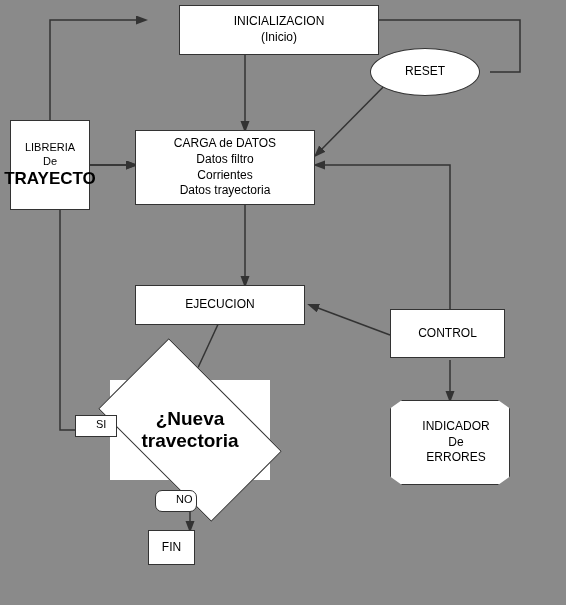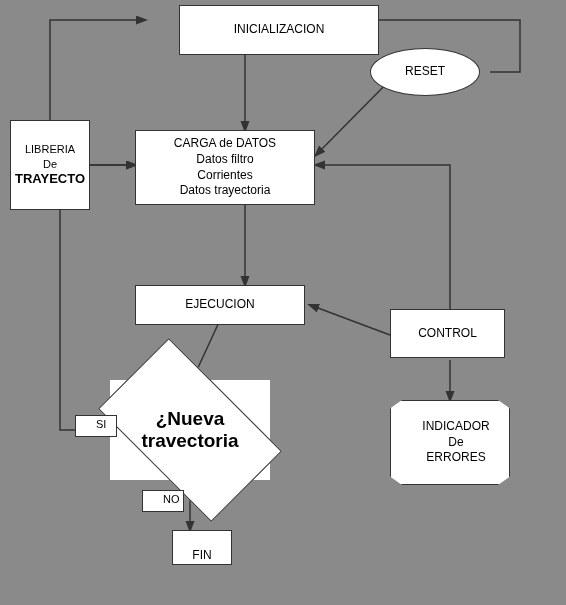--- a/index.html
+++ b/index.html
@@ -120,28 +120,29 @@
 
     <polyline points="490,72 520,72 520,20 345,20" stroke="#333" stroke-width="1.5" fill="none" marker-end="url(#arrow)"></polyline>
 
     <polyline points="450,310 450,165 316,165" stroke="#333" stroke-width="1.5" fill="none" marker-end="url(#arrow)"></polyline>
 
   </svg>
 
   <div class="box box-rect" style="left:145px; top:5px; width:200px; height:50px;margin-left:34px;">
     <div>
       <div style="font-weight:normal;">INICIALIZACION</div>
+      <div>(Inicio)</div>
     </div>
   </div>
 
   <div class="box box-rect" style="left:10px; top:120px; width:80px; height:90px;">
     <div>
       <div style="font-size:11px;">LIBRERIA</div>
       <div style="font-size:11px;">De</div>
-      <div style="font-size:13px; font-weight:bold;text-align:right;">TRAYECTO</div>
+      <div style="font-size:17px; font-weight:bold;text-align:right;">TRAYECTO</div>
     </div>
   </div>
 
   <div class="box box-rect" style="left:135px; top:130px; width:180px; height:75px;">
     <div>
       <div>CARGA de DATOS</div>
       <div>Datos filtro</div>
       <div>Corrientes</div>
       <div>Datos trayectoria</div>
     </div>
@@ -170,25 +171,25 @@
   </div>
 
   <div class="box box-octagon" style="left:390px; top:400px; width:120px; height:85px;">
     <div>
       <div>INDICADOR</div>
       <div>De</div>
       <div>ERRORES</div>
     </div>
   </div>
 
-  <div class="box box-rect" style="left:172px; top:530px; width:60px; height:35px;align-items:flex-end;">
+  <div class="box box-rect" style="left:148px; top:530px; width:47px; height:35px;">
     <span>FIN</span>
   </div>
 
   <div class="label-box" style="left:75px; top:415px; width:32px; height:22px;">
     <span>SI</span>
   </div>
 
-  <div class="label-box" style="left:142px; top:490px; width:28px; height:22px;">
+  <div class="label-box" style="left:155px; top:490px; width:28px; height:22px;border-radius:7px;">
     <span>NO</span>
   </div>
 
 </div>
 
 </body></html>

